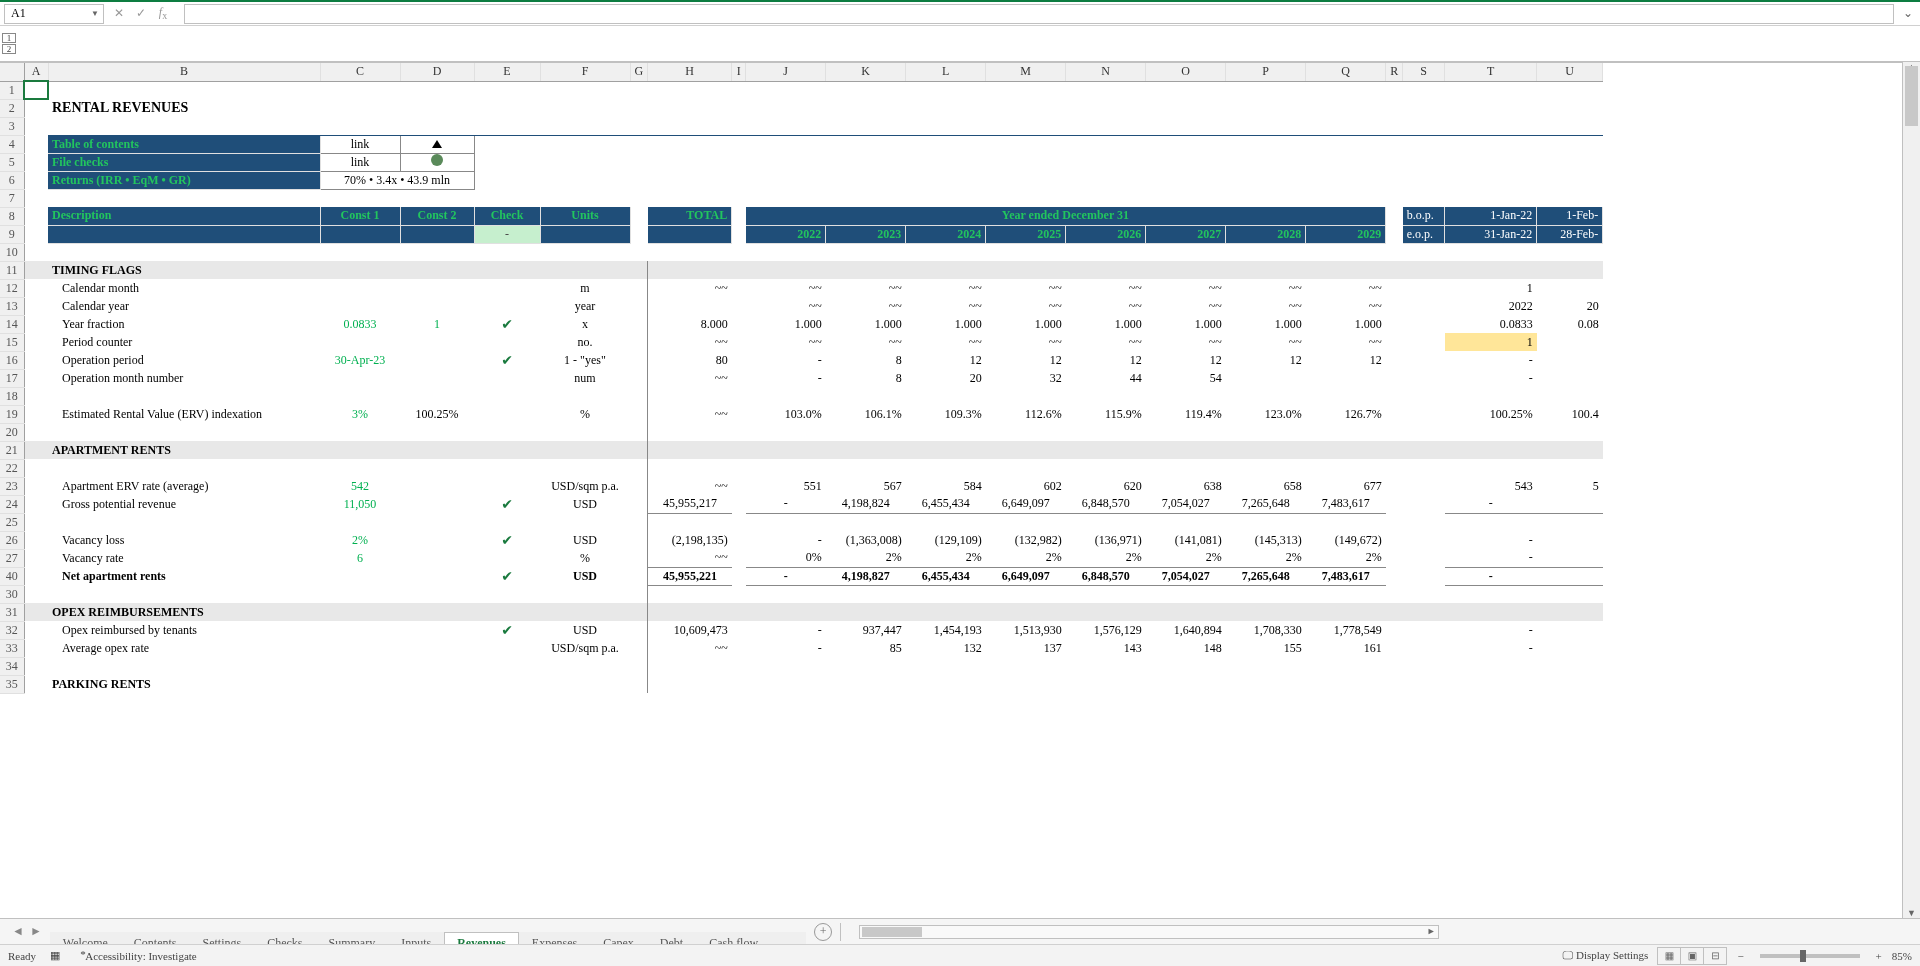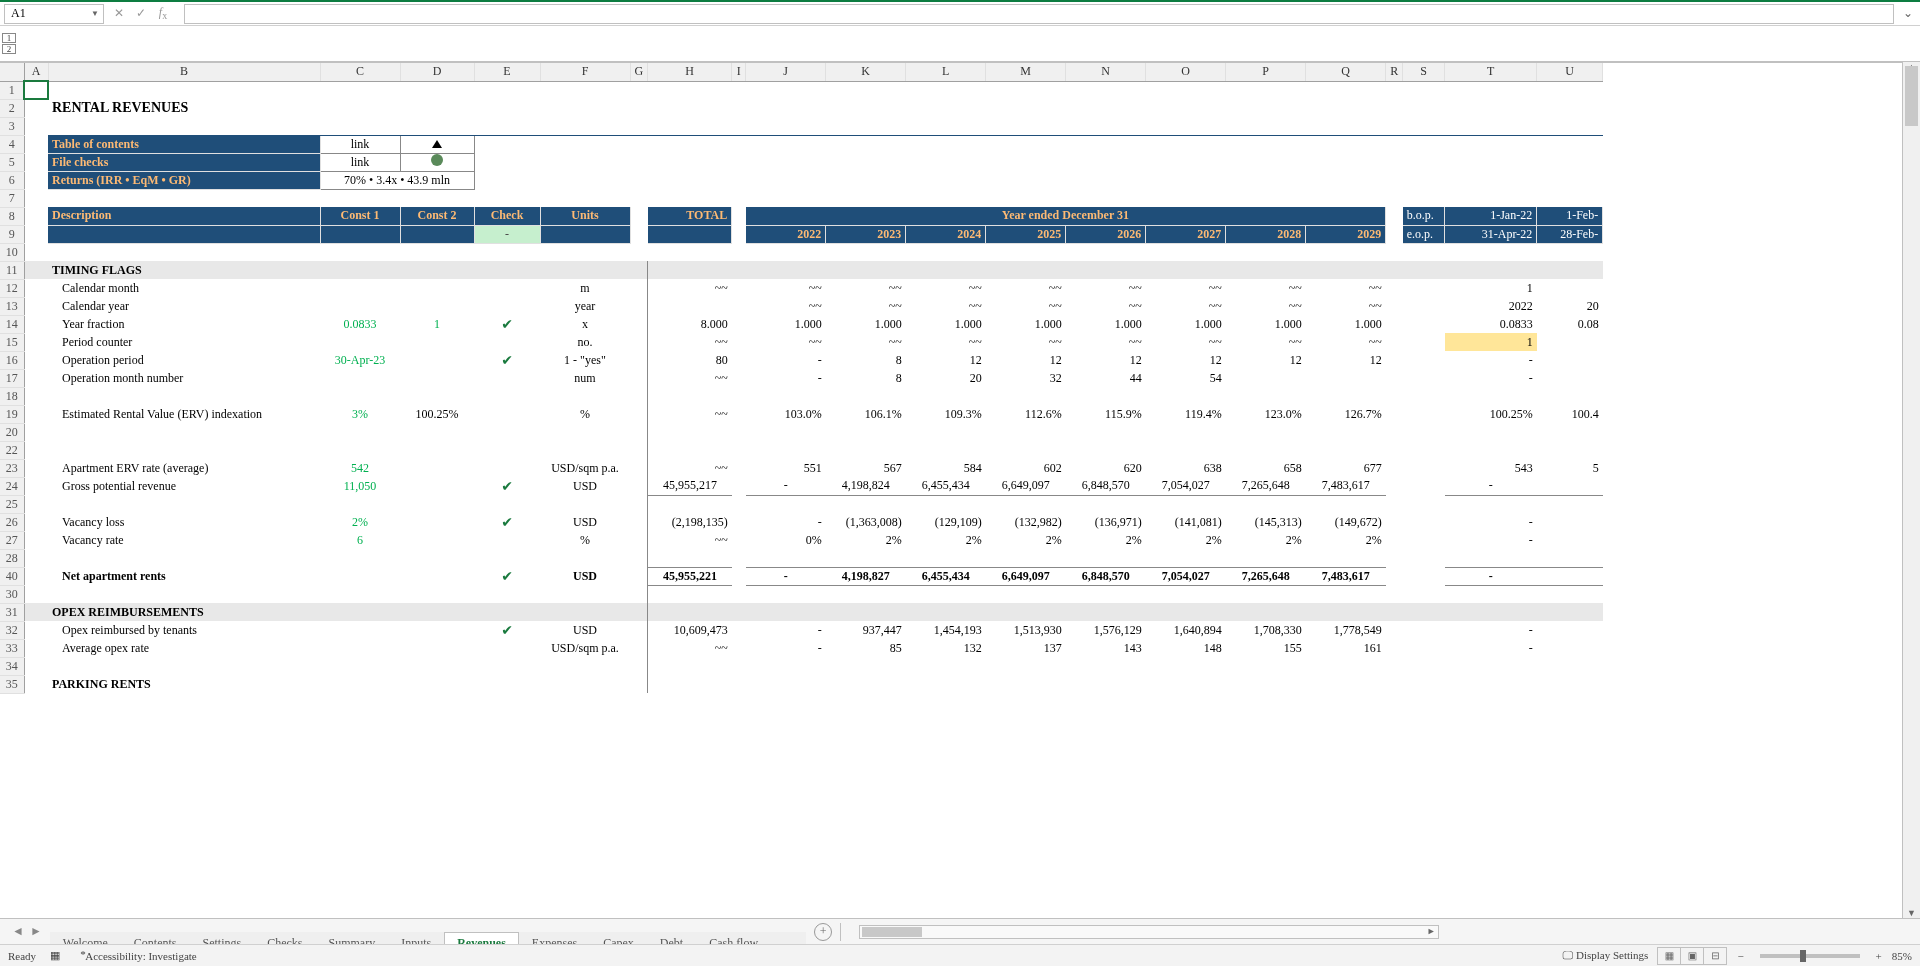--- a/index.html
+++ b/index.html
@@ -21,21 +21,21 @@
 .grid-wrap { flex:1; display:flex; overflow:hidden; position:relative;}
 .grid{ flex:1; overflow:auto; position:relative;}
 table { border-collapse:collapse; table-layout:fixed; }
 th, td { border-right:1px solid #e0e0e0; border-bottom:1px solid #e0e0e0; height:18px; font-size:12px; padding:0 4px; white-space:nowrap; overflow:hidden; text-align:left; }
 .col-head th { background:#f0f0f0; text-align:center; font-weight:normal; color:#333; border-bottom:1px solid #a0a0a0;}
 .active-col { background:#d6e6d6; }
 .rownum { background:#f0f0f0; text-align:center; color:#555; border-right:1px solid #a0a0a0; font-weight:normal;}
 
 .selected-cell { outline:2px solid #1a7a3e; outline-offset:-1px; background:#fff;}
 
-.hdr-navy { background:#1f4e79; color:#fdba74; font-weight:bold;}
+.hdr-navy { background:#1f4e79; color:#22c55e; font-weight:bold;}
 .hdr-navy-sub{ background:#1f4e79; color:#fff;}
 .hdr-check{ background:#c6efce; text-align:center; color:#444;}
 .grey-row td.data{ background:#e8e8e8;}
 .green-txt{ color:#00b050;}
 .green-check{ color:#1a7a3e; text-align:center; font-size:14px;}
 .num{ text-align:right;}
 .center{ text-align:center;}
 .bold{ font-weight:bold;}
 .title{ font-weight:bold; font-size:14px;}
 .orange-cell{ background:#ffe699;}
@@ -230,21 +230,21 @@
           <td class="hdr-navy num">2022</td>
           <td class="hdr-navy num">2023</td>
           <td class="hdr-navy num">2024</td>
           <td class="hdr-navy num">2025</td>
           <td class="hdr-navy num">2026</td>
           <td class="hdr-navy num">2027</td>
           <td class="hdr-navy num">2028</td>
           <td class="hdr-navy num">2029</td>
           <td class="data"></td>
           <td class="hdr-navy-sub">e.o.p.</td>
-          <td class="hdr-navy-sub num">31-Apr-22</td>
+          <td class="hdr-navy-sub num">31-Jan-22</td>
           <td class="hdr-navy-sub num">28-Feb-</td>
             </tr>
 
         <tr>
               <th class="rownum">10</th>
               <td colspan="22" class="data"></td>
             </tr>
       <tr class="grey-row">
               <th class="rownum">11</th>
               <td class="data"></td>
@@ -478,20 +478,44 @@
               <td class="data"></td>
               <td class="data"></td>
               <td class="data"></td>
               <td class="data"></td>
               <td class="data"></td>
               <td class="data"></td>
               <td class="data"></td>
               <td class="data"></td>
               <td class="data"></td>
             </tr>
+            <tr class="grey-row">
+              <th class="rownum">21</th>
+              <td class="data"></td>
+              <td class="data bold">APARTMENT RENTS</td>
+              <td class="data"></td>
+              <td class="data"></td>
+              <td class="data"></td>
+              <td class="data"></td>
+              <td class="data"></td>
+              <td class="data totbox-l totbox-r"></td>
+              <td class="data"></td>
+              <td class="data"></td>
+              <td class="data"></td>
+              <td class="data"></td>
+              <td class="data"></td>
+              <td class="data"></td>
+              <td class="data"></td>
+              <td class="data"></td>
+              <td class="data"></td>
+              <td class="data"></td>
+              <td class="data"></td>
+              <td class="data"></td>
+              <td class="data"></td>
+            </tr>
             <tr>
               <th class="rownum">22</th>
               <td class="data"></td>
               <td class="data"></td>
               <td class="data"></td>
               <td class="data"></td>
               <td class="data"></td>
               <td class="data"></td>
               <td class="data"></td>
               <td class="data totbox-l totbox-r"></td>
@@ -621,44 +645,20 @@
               <td class="data num">2%</td>
               <td class="data num">2%</td>
               <td class="data num">2%</td>
               <td class="data num">2%</td>
               <td class="data num">2%</td>
               <td class="data num">2%</td>
               <td class="data"></td>
               <td class="data"></td>
               <td class="data num">-</td>
               <td class="data num"></td>
-            </tr>
-            <tr>
-              <th class="rownum">28</th>
-              <td class="data"></td>
-              <td class="data"></td>
-              <td class="data"></td>
-              <td class="data"></td>
-              <td class="data"></td>
-              <td class="data"></td>
-              <td class="data"></td>
-              <td class="data totbox-l totbox-r"></td>
-              <td class="data"></td>
-              <td class="data"></td>
-              <td class="data"></td>
-              <td class="data"></td>
-              <td class="data"></td>
-              <td class="data"></td>
-              <td class="data"></td>
-              <td class="data"></td>
-              <td class="data"></td>
-              <td class="data"></td>
-              <td class="data"></td>
-              <td class="data"></td>
-              <td class="data"></td>
             </tr>
             <tr>
               <th class="rownum">40</th>
               <td class="data"></td>
               <td class="data bold" style="padding-left:14px;">Net apartment rents</td>
               <td class="data center green-txt"></td>
               <td class="data center  "></td>
               <td class="data green-check">✔</td>
               <td class="data center bold">USD</td>
               <td class="data"></td>

